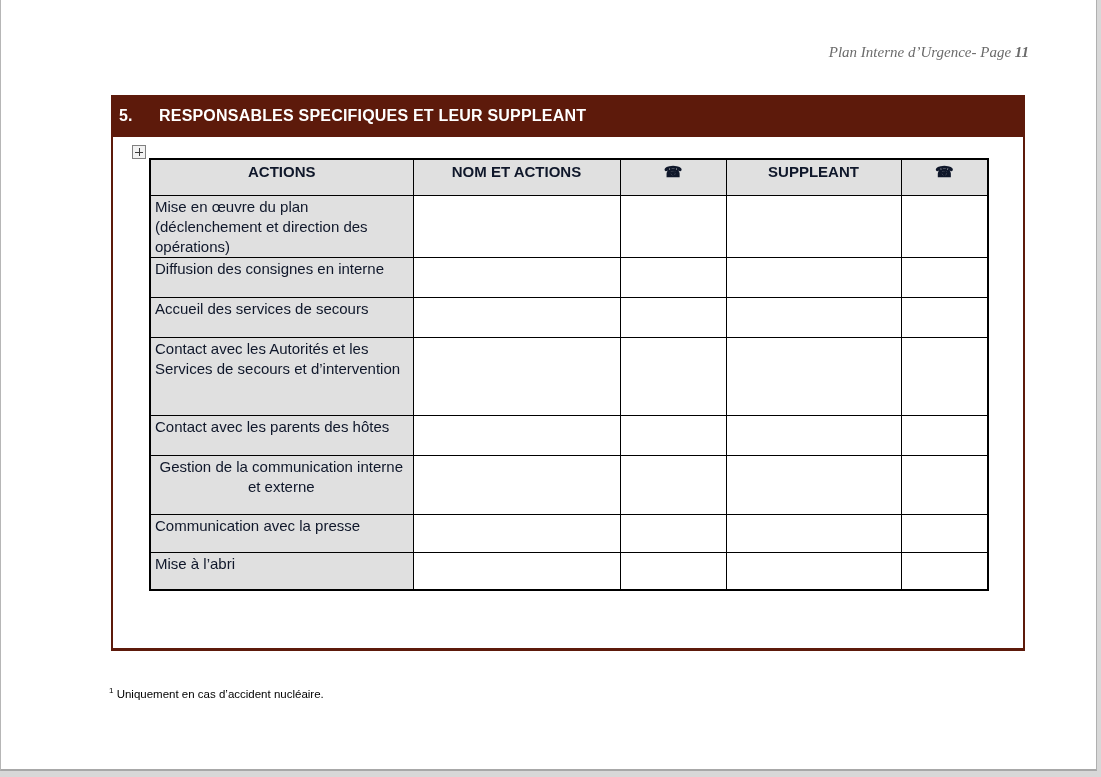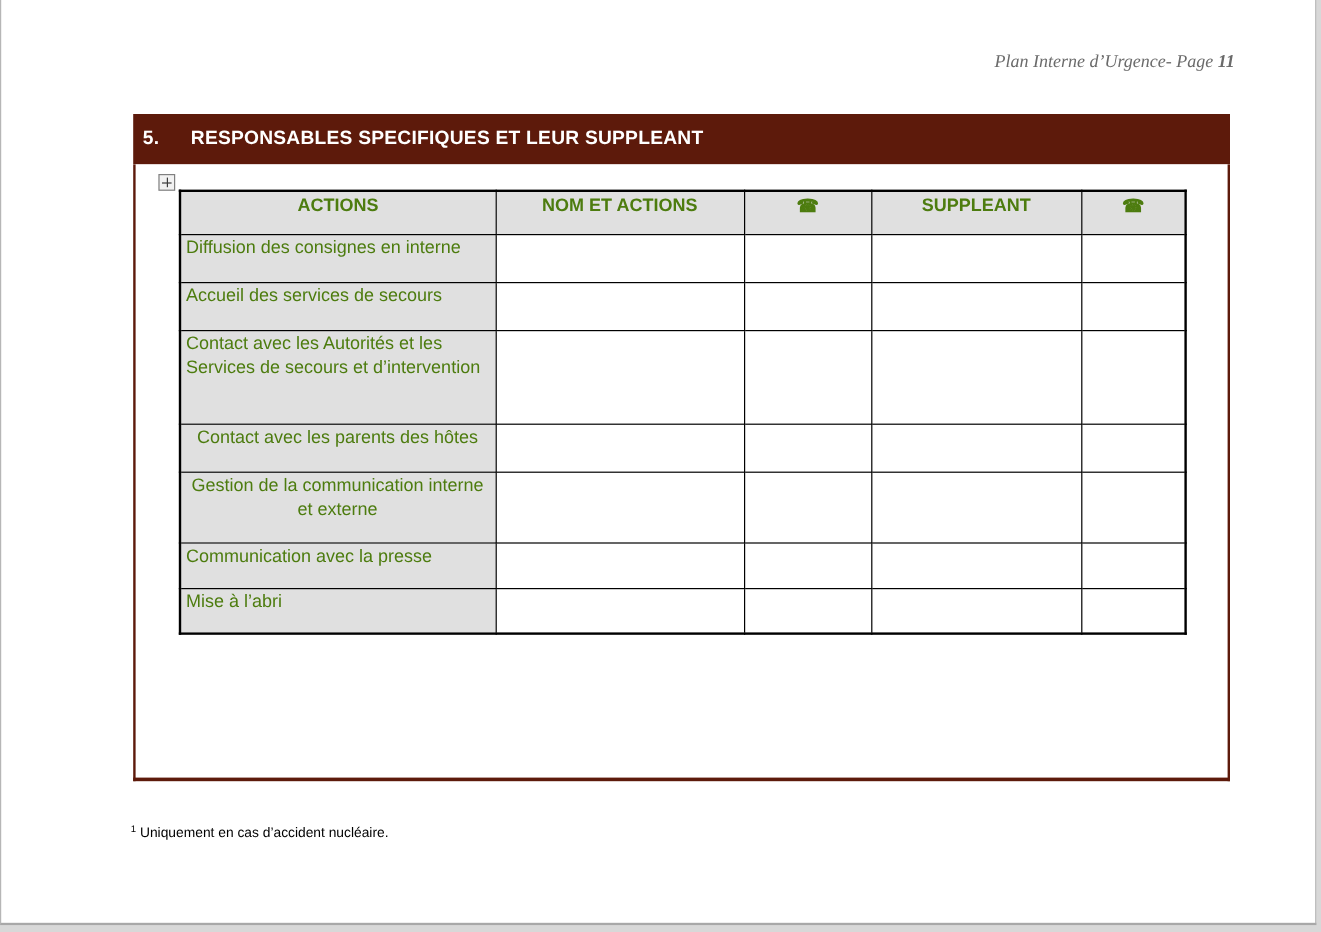--- a/index.html
+++ b/index.html
@@ -48,21 +48,21 @@
     content:""; position:absolute; left:2px; right:2px; top:6px; height:1px; background:#3d3d3d;
   }
   .table-handle::after {
     content:""; position:absolute; top:2px; bottom:2px; left:6px; width:1px; background:#3d3d3d;
   }
 
   
   table.resp {
     position:absolute; left:148px; top:158px;
     border-collapse:collapse; table-layout:fixed; width:838px;
-    font-size:15px; color:#4d7c0f;
+    font-size:15px; color:#0f172a;
   }
   table.resp td, table.resp th {
     border:1px solid #000; vertical-align:top; overflow:hidden;
   }
   table.resp { border:2px solid #000; }
   tr.hdr th {
     background:#e0e0e0; text-align:center; font-weight:bold;
     height:36px; padding-top:3px; font-size:15px;
   }
   td.action-cell {
@@ -104,20 +104,27 @@
     <thead>
       <tr class="hdr">
         <th>ACTIONS</th>
         <th>NOM ET ACTIONS</th>
         <th class="phone">☎</th>
         <th>SUPPLEANT</th>
         <th class="phone">☎</th>
       </tr>
     </thead>
     <tbody>
+        <tr style="height: 60px;">
+      <td class="action-cell"><span class="cell-text">Mise en œuvre du plan (déclenchement et direction des opérations)</span></td>
+      <td class="blank-cell"></td>
+      <td class="blank-cell"></td>
+      <td class="blank-cell"></td>
+      <td class="blank-cell"></td>
+    </tr>
         <tr style="height: 40px;">
       <td class="action-cell"><span class="cell-text">Diffusion des consignes en interne</span></td>
       <td class="blank-cell"></td>
       <td class="blank-cell"></td>
       <td class="blank-cell"></td>
       <td class="blank-cell"></td>
     </tr>
         <tr style="height: 40px;">
       <td class="action-cell"><span class="cell-text">Accueil des services de secours</span></td>
       <td class="blank-cell"></td>
@@ -125,21 +132,21 @@
       <td class="blank-cell"></td>
       <td class="blank-cell"></td>
     </tr>
         <tr style="height: 78px;">
       <td class="action-cell"><span class="cell-text">Contact avec les Autorités et les Services de secours et d’intervention</span></td>
       <td class="blank-cell"></td>
       <td class="blank-cell"></td>
       <td class="blank-cell"></td>
       <td class="blank-cell"></td>
     </tr>
-        <tr style="height: 40px; text-align: center;">
+        <tr style="height: 40px;">
       <td class="action-cell"><span class="cell-text">Contact avec les parents des hôtes</span></td>
       <td class="blank-cell"></td>
       <td class="blank-cell"></td>
       <td class="blank-cell"></td>
       <td class="blank-cell"></td>
     </tr>
         <tr style="height: 59px; text-align: center;">
       <td class="action-cell"><span class="cell-text">Gestion de la communication interne et externe</span></td>
       <td class="blank-cell"></td>
       <td class="blank-cell"></td>

